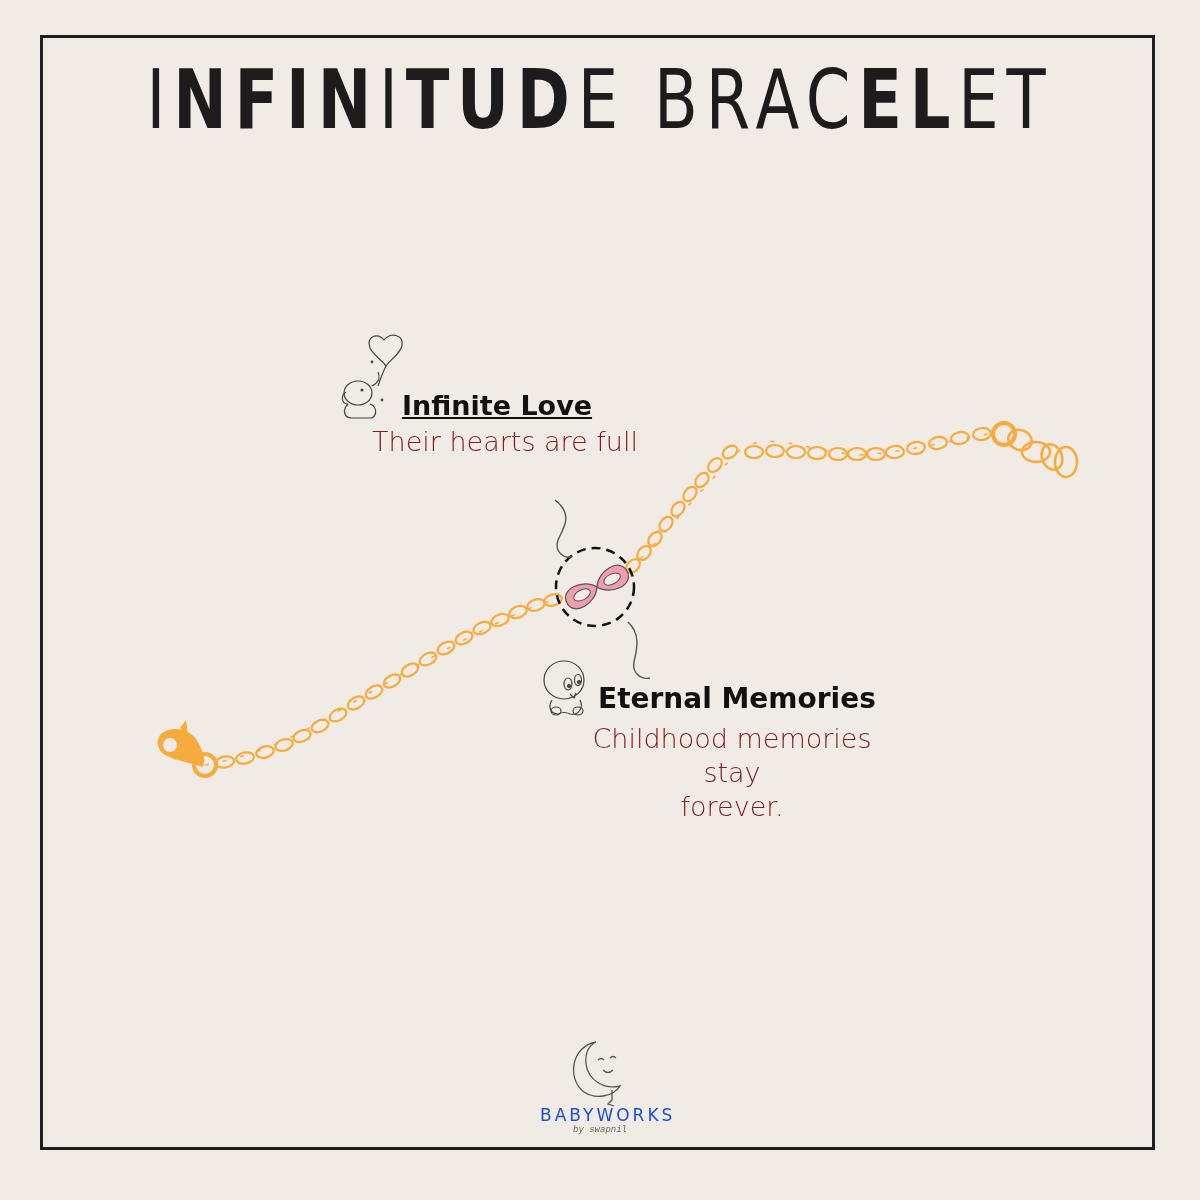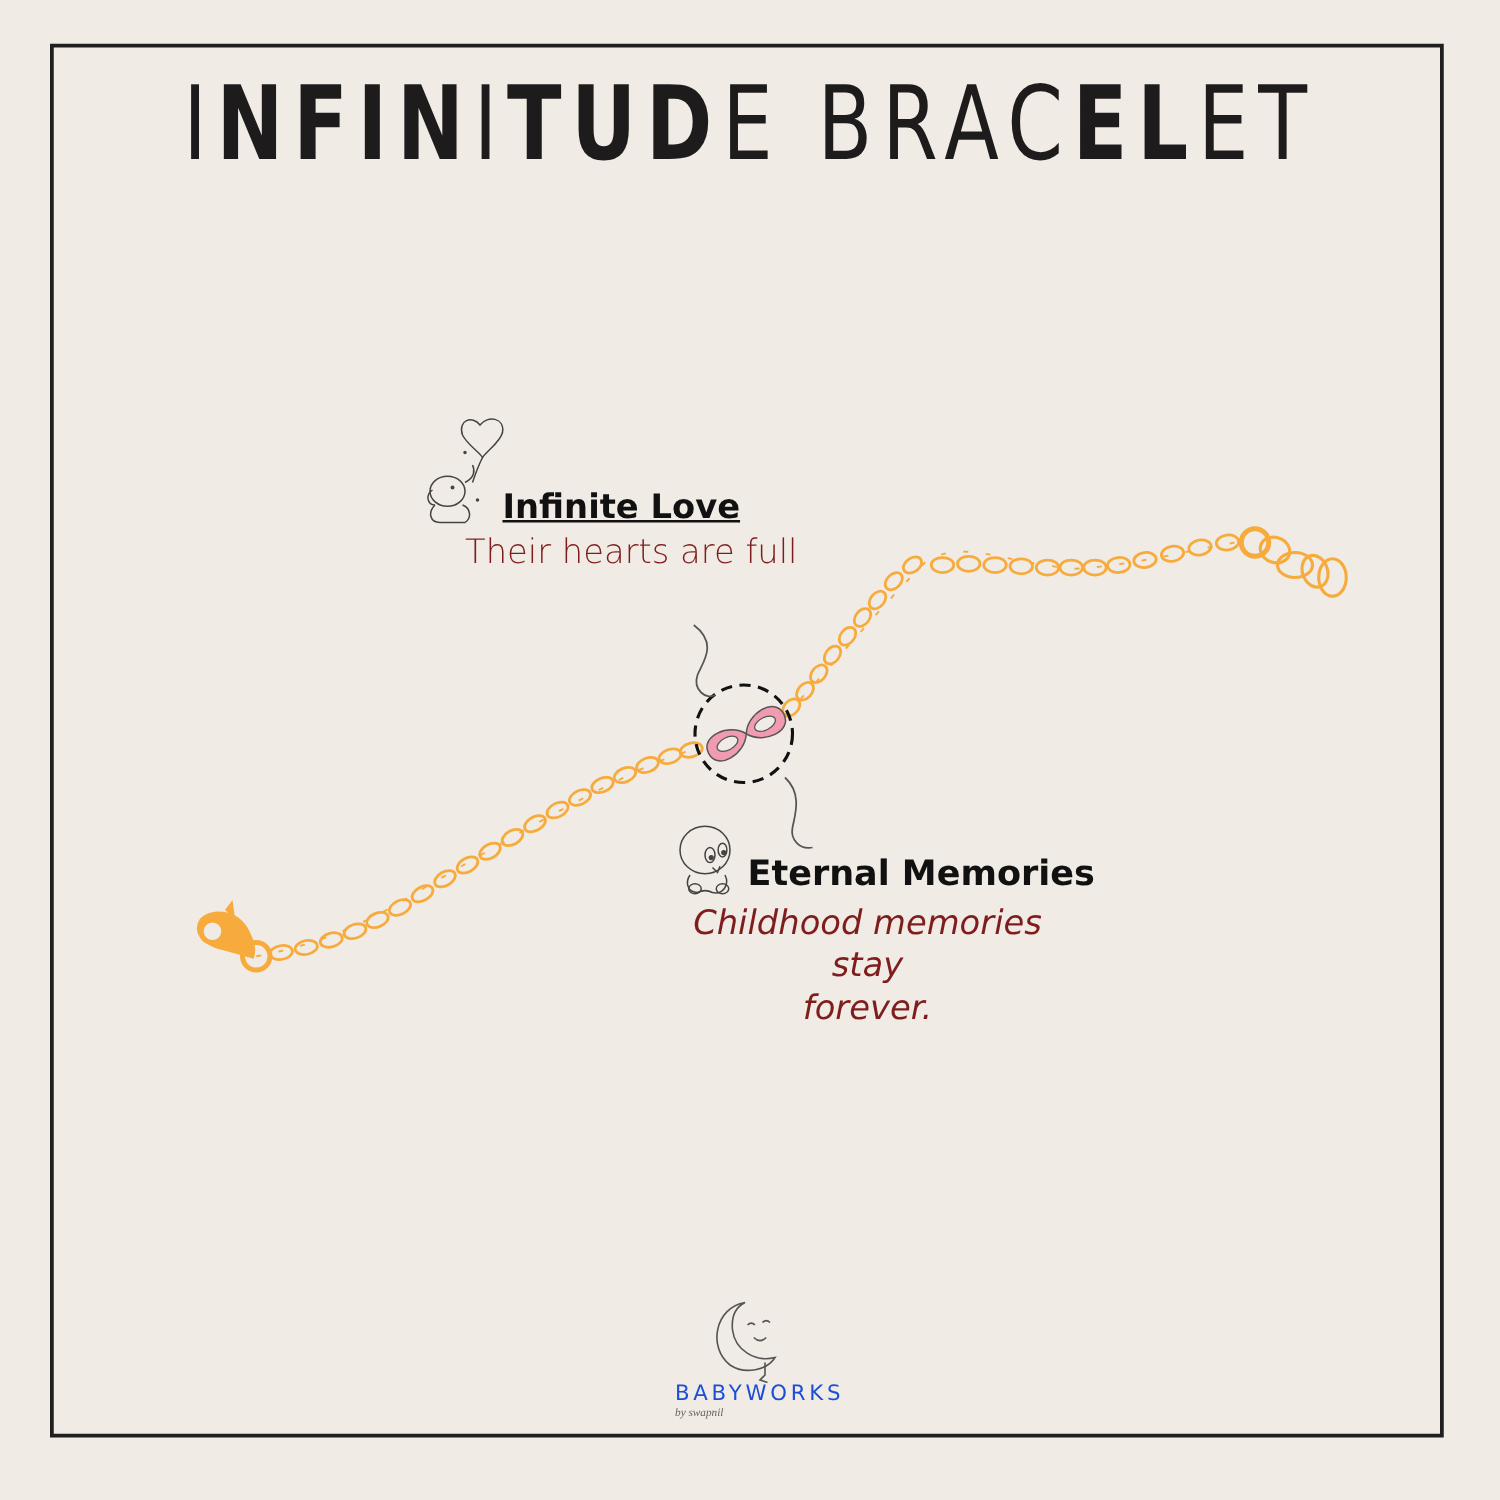--- a/index.html
+++ b/index.html
@@ -25,29 +25,29 @@
     position:absolute; font-family:"DejaVu Sans", sans-serif;
     font-weight:bold; color:#111; white-space:nowrap;
   }
   .callout-body {
     position:absolute; font-family:"DejaVu Sans", sans-serif; font-weight:200;
     color:#7f1d1d; text-align:center; line-height:34px; font-size:27px;
   }
   #t1 { left:402px; top:390px; font-size:27px;text-decoration:underline; }
   #b1 { left:370px; top:425px; width:270px; }
   #t2 { left:598px; top:682px; font-size:28px; }
-  #b2 { left:524px; top:722px; width:340px;font-style:italic; }
+  #b2 { left:562px; top:722px; width:340px; }
   .brand {
     position:absolute; left:540px; top:1105px; width:120px; text-align:left;
     font-size:17px; letter-spacing:3px; color:#1d4ed8;
     font-family:"DejaVu Sans", sans-serif;
   }
   .brand-sub {
-    position:absolute; left:540px; top:1125px; width:120px; text-align:left;
-    font-family:Liberation Serif, serif; font-style:italic; font-size:9px; color:#6a5f5a;
+    position:absolute; left:540px; top:1125px; width:120px; text-align:center;
+    font-family:Liberation Mono, monospace; font-style:italic; font-size:9px; color:#6a5f5a;
   }
 </style>
 </head>
 <body>
 
 <div class="frame"></div>
 
 <div class="title">
   <span>I</span><span class="thick">NFIN</span><span>I</span><span class="thick">TUD</span><span>E BRAC</span><span class="thick">EL</span><span>ET</span>
 </div>

